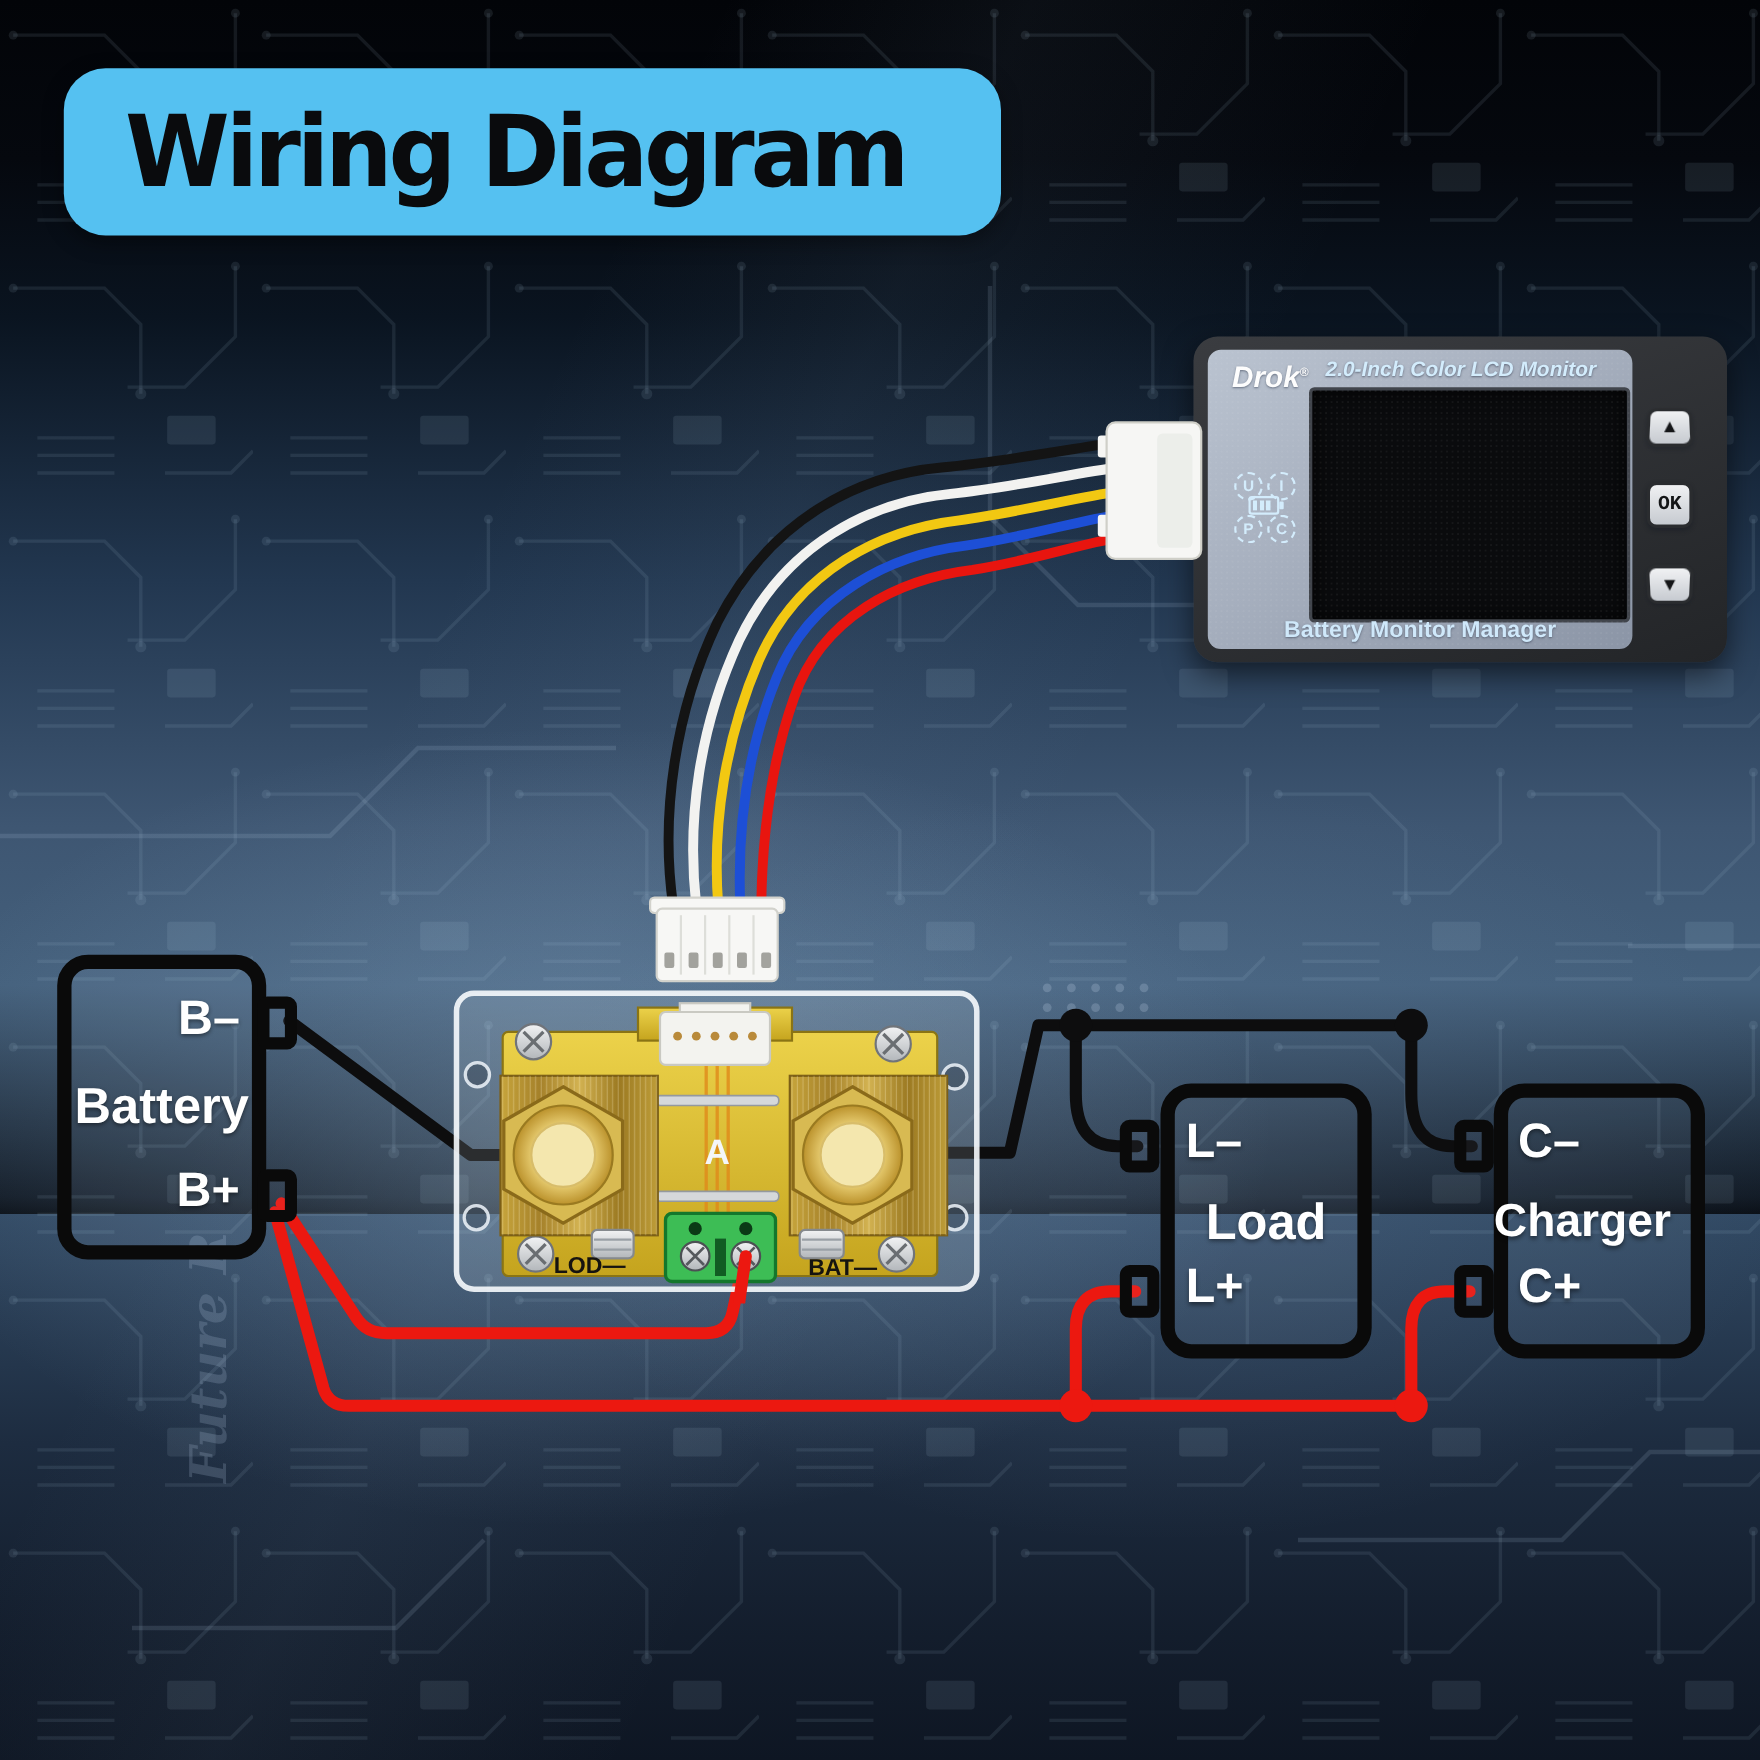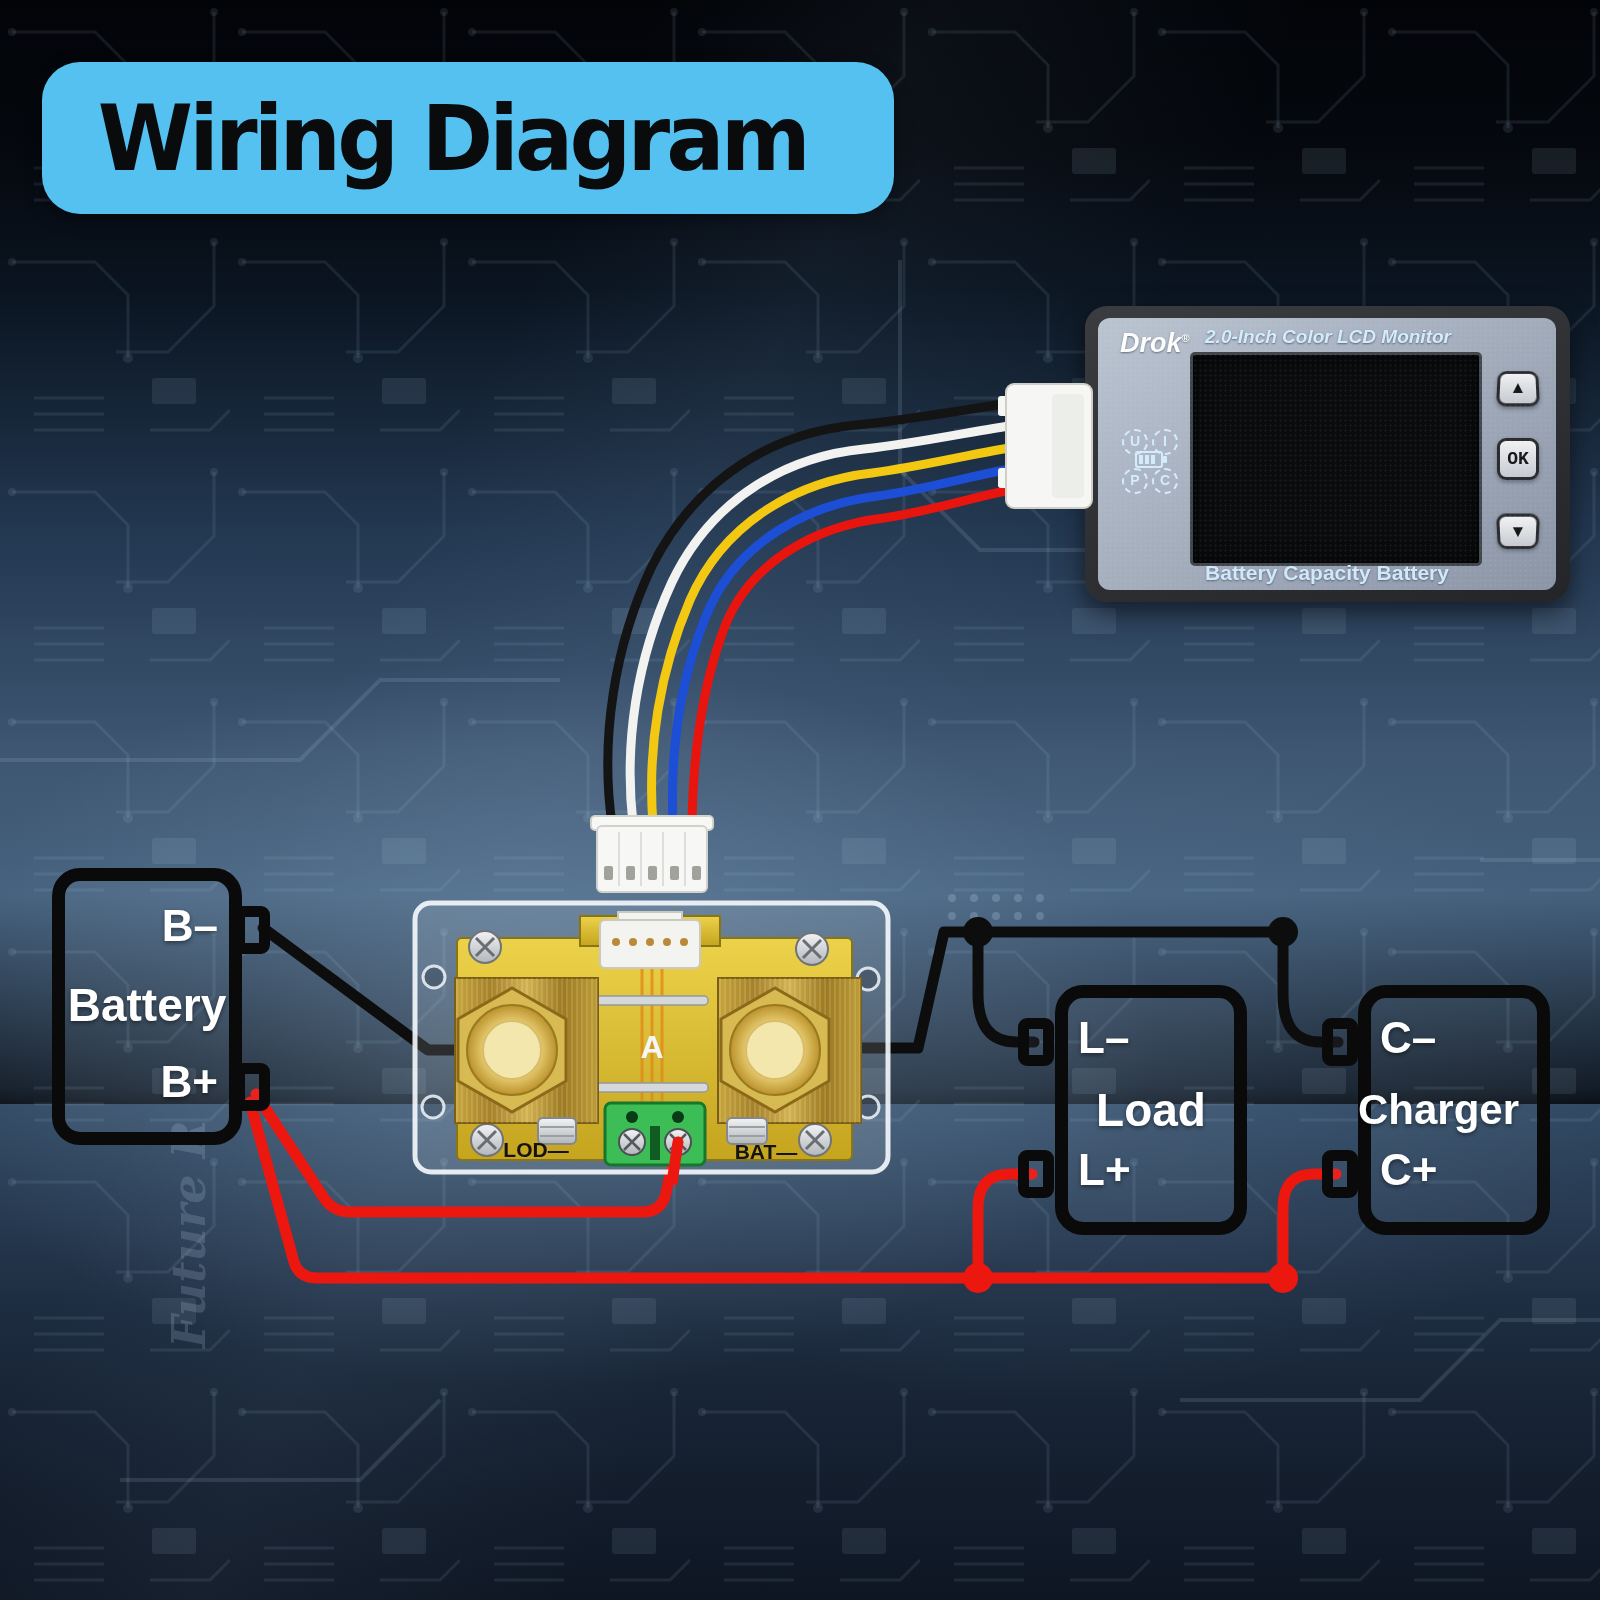--- a/index.html
+++ b/index.html
@@ -17,37 +17,37 @@
   svg{display:block}
   .layer{position:absolute;left:0;top:0;}
   #circuit{z-index:2}
   #wires{z-index:3}
   #shunt{z-index:4}
   #blocks{position:absolute;inset:0;z-index:5}
   .monitor-outer{position:absolute;left:1085px;top:306px;width:485px;height:296px;z-index:6;
     background:linear-gradient(160deg,#3a3c40,#232528);border-radius:22px;
     box-shadow:0 10px 26px rgba(0,0,0,0.55);}
   #cable{z-index:7}
-  .title-badge{position:absolute;left:42px;top:62px;width:852px;height:152px;z-index:8;
+  .title-badge{position:absolute;left:58px;top:62px;width:852px;height:152px;z-index:8;
     border-radius:38px;display:flex;align-items:center;
     box-shadow:0 6px 18px rgba(0,0,0,0.35);}
   .title-badge span{font-family:"DejaVu Sans","Liberation Sans",sans-serif;
     font-weight:800;font-size:90px;letter-spacing:-4px;color:#0a0b0d;
     padding-left:58px;transform:scaleX(0.96);transform-origin:left center;white-space:nowrap;}
   
   .cbox{position:absolute;box-sizing:border-box;border:13px solid #0a0a0a;border-radius:28px;
         background:rgba(190,210,235,0.05);}
   .tab{position:absolute;box-sizing:border-box;border:11px solid #0a0a0a;border-radius:9px;
        width:36px;height:48px;background:rgba(190,210,235,0.06);}
   .blabel{position:absolute;color:#fff;font-weight:700;line-height:1;
           text-shadow:0 2px 4px rgba(0,0,0,0.45);}
   .term{font-size:44px;}
   .bname{font-size:46px;text-align:center;}
   
-  .monitor-inner{position:absolute;left:13px;top:12px;width:458px;height:272px;border-radius:12px;
+  .monitor-inner{position:absolute;left:13px;top:12px;width:386px;height:272px;border-radius:12px;
     background:linear-gradient(145deg,#bac3d0 0%,#a6afbe 45%,#8b95a6 100%);}
   .monitor-inner::after{content:"";position:absolute;inset:0;border-radius:12px;
     background-image:radial-gradient(rgba(255,255,255,0.5) 1px,transparent 1.2px);
     background-size:5px 5px;opacity:0.10;pointer-events:none;}
   .m-header{position:absolute;top:8px;left:60px;width:340px;text-align:center;
     font-size:19px;font-weight:700;font-style:italic;color:#d3ecfc;
     text-shadow:0 1px 2px rgba(25,35,55,0.55);}
   .m-logo{position:absolute;top:10px;left:22px;color:#fdfdfd;font-size:27px;
     font-weight:800;font-style:italic;text-shadow:0 1px 2px rgba(25,35,55,0.5);}
   .m-logo sup{font-size:11px;font-style:normal;}
@@ -298,21 +298,21 @@
       <div class="icn" style="left:24px;top:111px">U</div>
       <div class="icn" style="left:54px;top:111px">I</div>
       <div class="batt-icn">
           <i></i>
         </div>
       <div class="icn" style="left:24px;top:150px">P</div>
       <div class="icn" style="left:54px;top:150px">C</div>
       <div class="m-btn up">▲</div>
       <div class="m-btn ok">OK</div>
       <div class="m-btn down">▼</div>
-      <div class="m-footer">Battery Capacity Battery</div>
+      <div class="m-footer">Battery Monitor Manager</div>
     </div>
   </div>
 
   <svg id="cable" class="layer" width="1600" height="1600" viewBox="0 0 1600 1600">
     <g fill="none" stroke-width="9" stroke-linecap="round">
       <path stroke="#141414" d="M 612 824 C 600 740, 614 646, 652 566 C 700 472, 780 432, 856 425 C 915 419, 975 408, 1016 402"></path>
       <path stroke="#f2f2f0" d="M 633 824 C 624 744, 636 660, 672 582 C 714 494, 792 456, 864 449 C 920 443, 978 430, 1016 425"></path>
       <path stroke="#f2c812" d="M 653 824 C 647 748, 660 670, 690 600 C 726 518, 802 481, 872 473 C 924 466, 980 452, 1016 447"></path>
       <path stroke="#1d4fd6" d="M 673 824 C 670 752, 680 680, 706 616 C 736 541, 810 504, 878 496 C 928 489, 982 473, 1016 468"></path>
       <path stroke="#e8150f" d="M 692 824 C 693 756, 702 690, 722 634 C 747 561, 817 526, 884 518 C 932 511, 984 494, 1016 489"></path>

